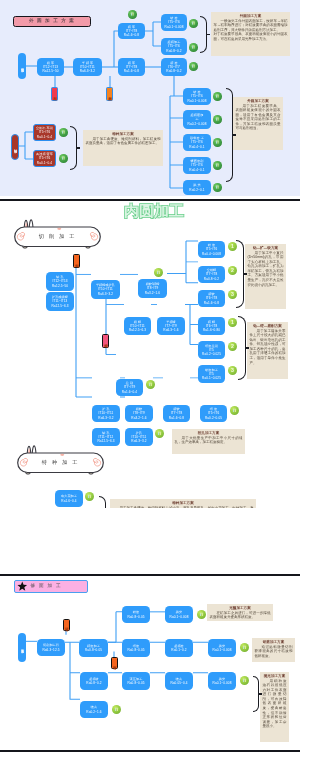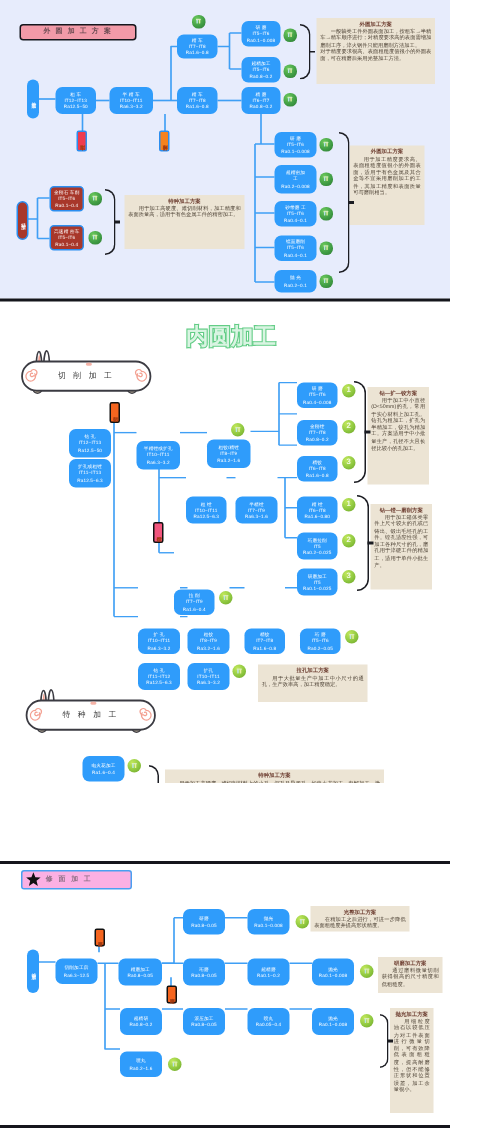--- a/index.html
+++ b/index.html
@@ -1,20 +1,20 @@
 <!DOCTYPE html>
 <html><head>
 <meta charset="utf-8">
 <style>
 html,body{margin:0;padding:0;background:#fff;}
 body{width:300px;height:765px;font-family:"Liberation Sans",sans-serif;overflow:hidden;}
 #root{position:relative;width:300px;height:765px;}
 .panel{position:absolute;left:0;width:300px;overflow:hidden;}
 #p1{top:0;height:199px;background:#e7ecfc;}
-#p2{top:210px;height:312px;background:#fff;}
+#p2{top:196px;height:312px;background:#fff;}
 #p3{top:575px;height:175px;background:#fff;}
 .hr{position:absolute;left:0;width:300px;height:1.5px;background:#15161c;z-index:40;}
 svg.wires{position:absolute;left:0;top:0;width:300px;height:100%;overflow:visible;z-index:2;}
 svg.wires path{fill:none;stroke:#3f9ff5;stroke-width:1.1;stroke-linejoin:round;}
 .nd{position:absolute;background:#2f9cfb;border-radius:4.5px;color:#fff;
     display:flex;flex-direction:column;align-items:center;justify-content:center;
     text-align:center;box-sizing:border-box;z-index:5;padding:0 1px;overflow:hidden;}
 .nd em{font-style:normal;display:block;white-space:nowrap;font-size:3.1px;line-height:4.3px;letter-spacing:.1px;}
 .rootpill{position:absolute;background:#2f9cfb;border-radius:7px;color:#fff;z-index:5;
   display:flex;align-items:center;justify-content:center;}

